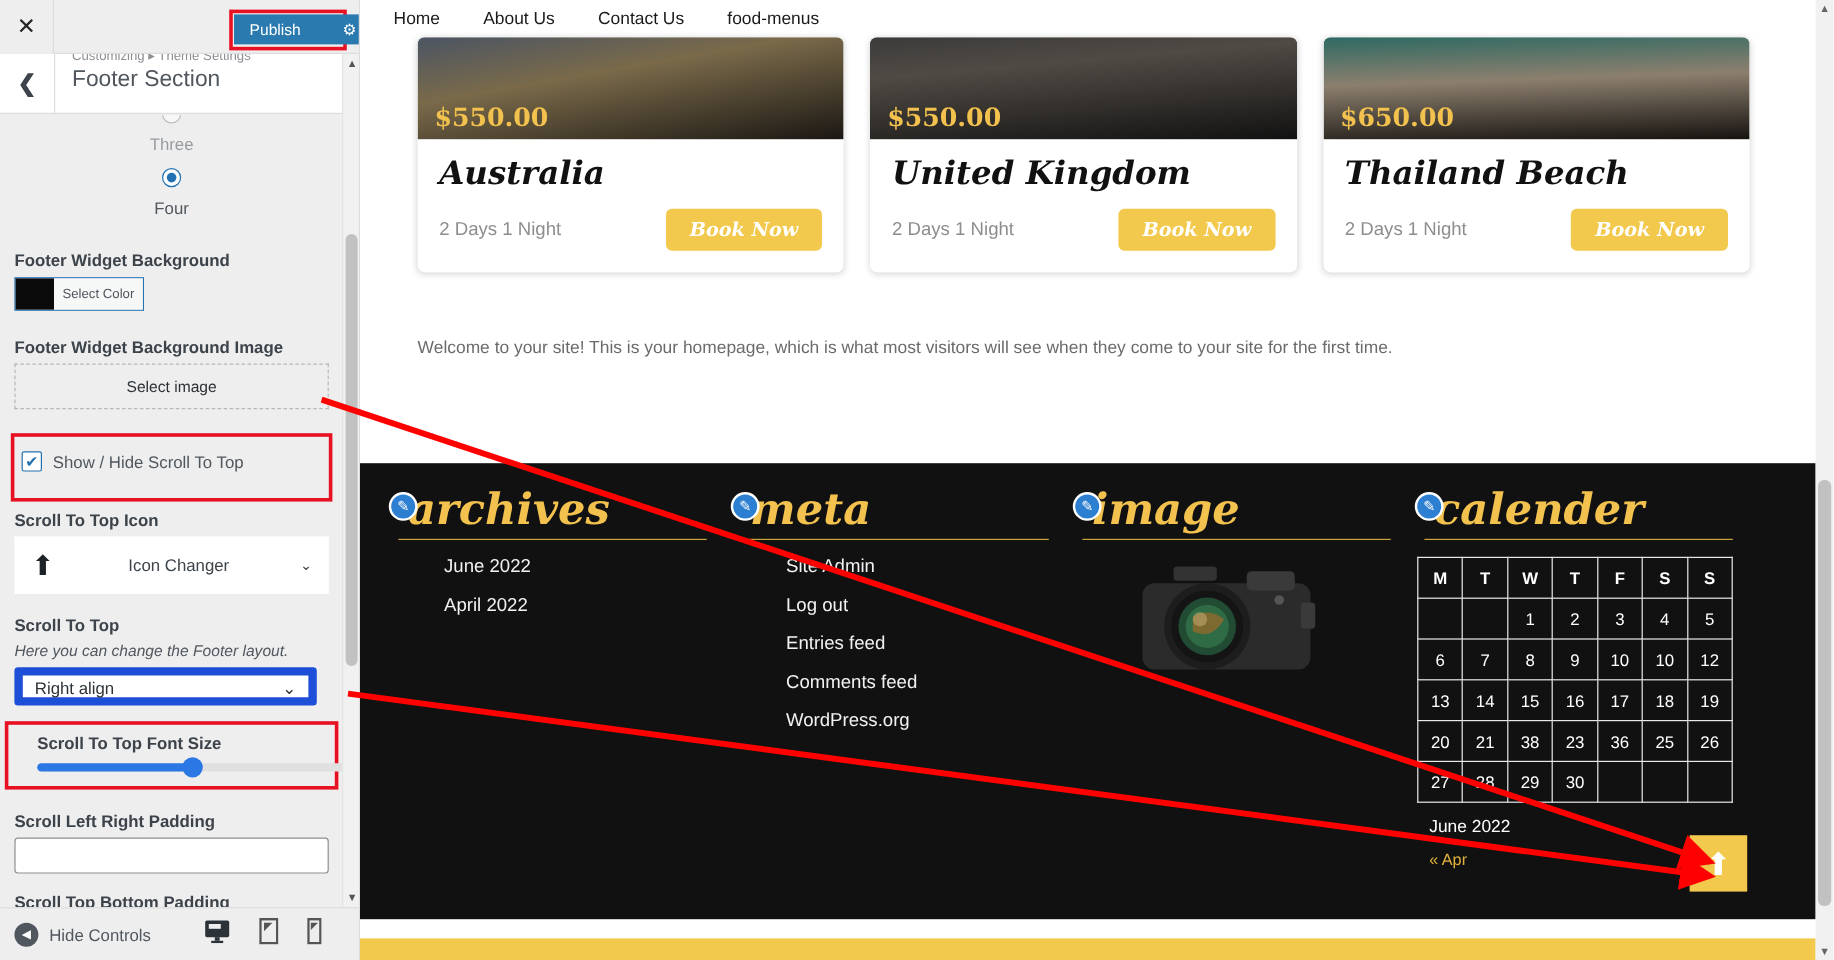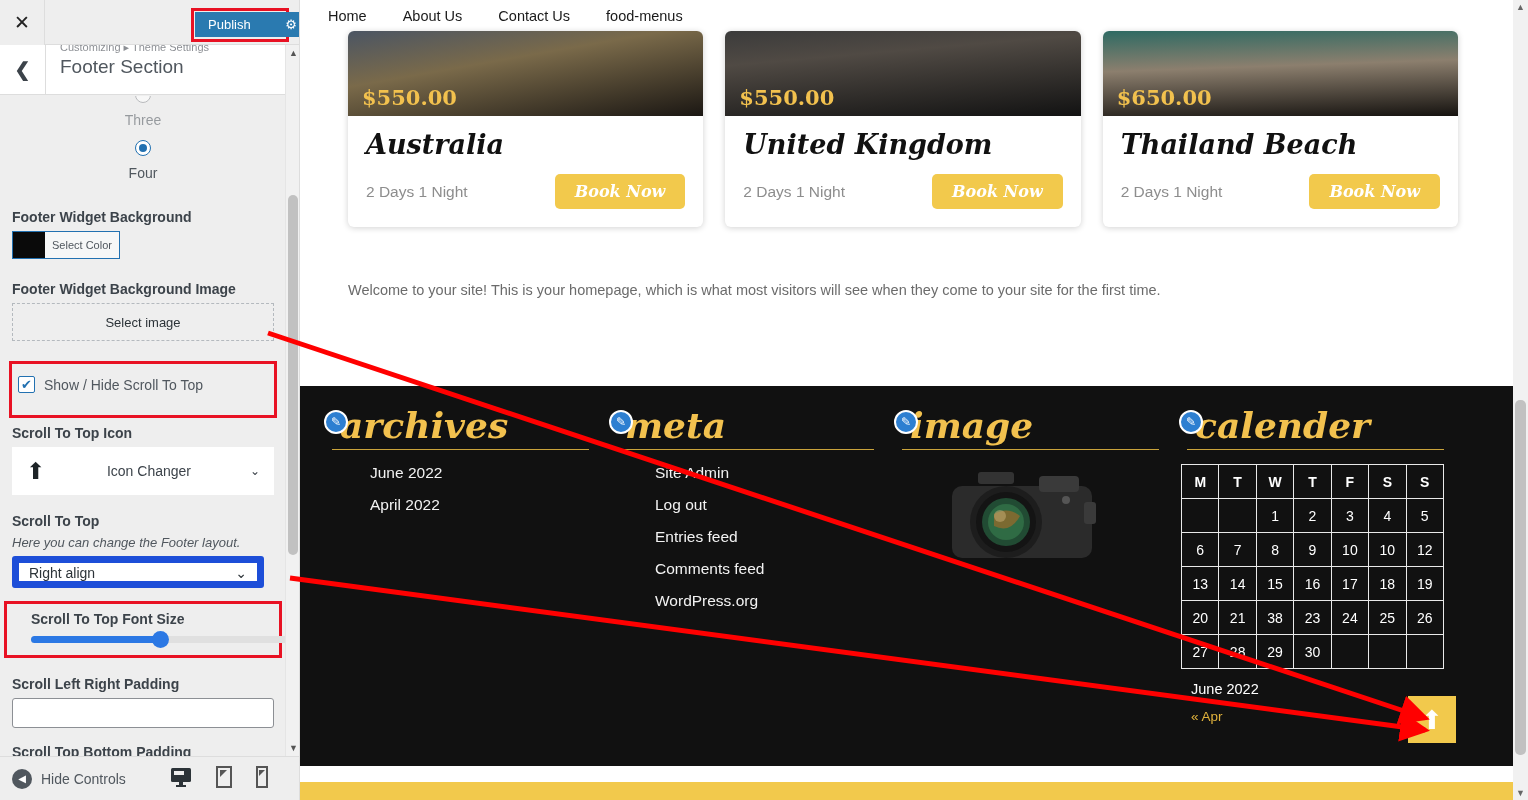--- a/index.html
+++ b/index.html
@@ -597,21 +597,21 @@
                   <td>16</td>
                   <td>17</td>
                   <td>18</td>
                   <td>19</td>
                 </tr>
                 <tr>
                   <td>20</td>
                   <td>21</td>
                   <td>38</td>
                   <td>23</td>
-                  <td>24</td>
+                  <td>36</td>
                   <td>25</td>
                   <td>26</td>
                 </tr>
                 <tr>
                   <td>27</td>
                   <td>28</td>
                   <td>29</td>
                   <td>30</td>
                   <td></td>
                   <td></td>

